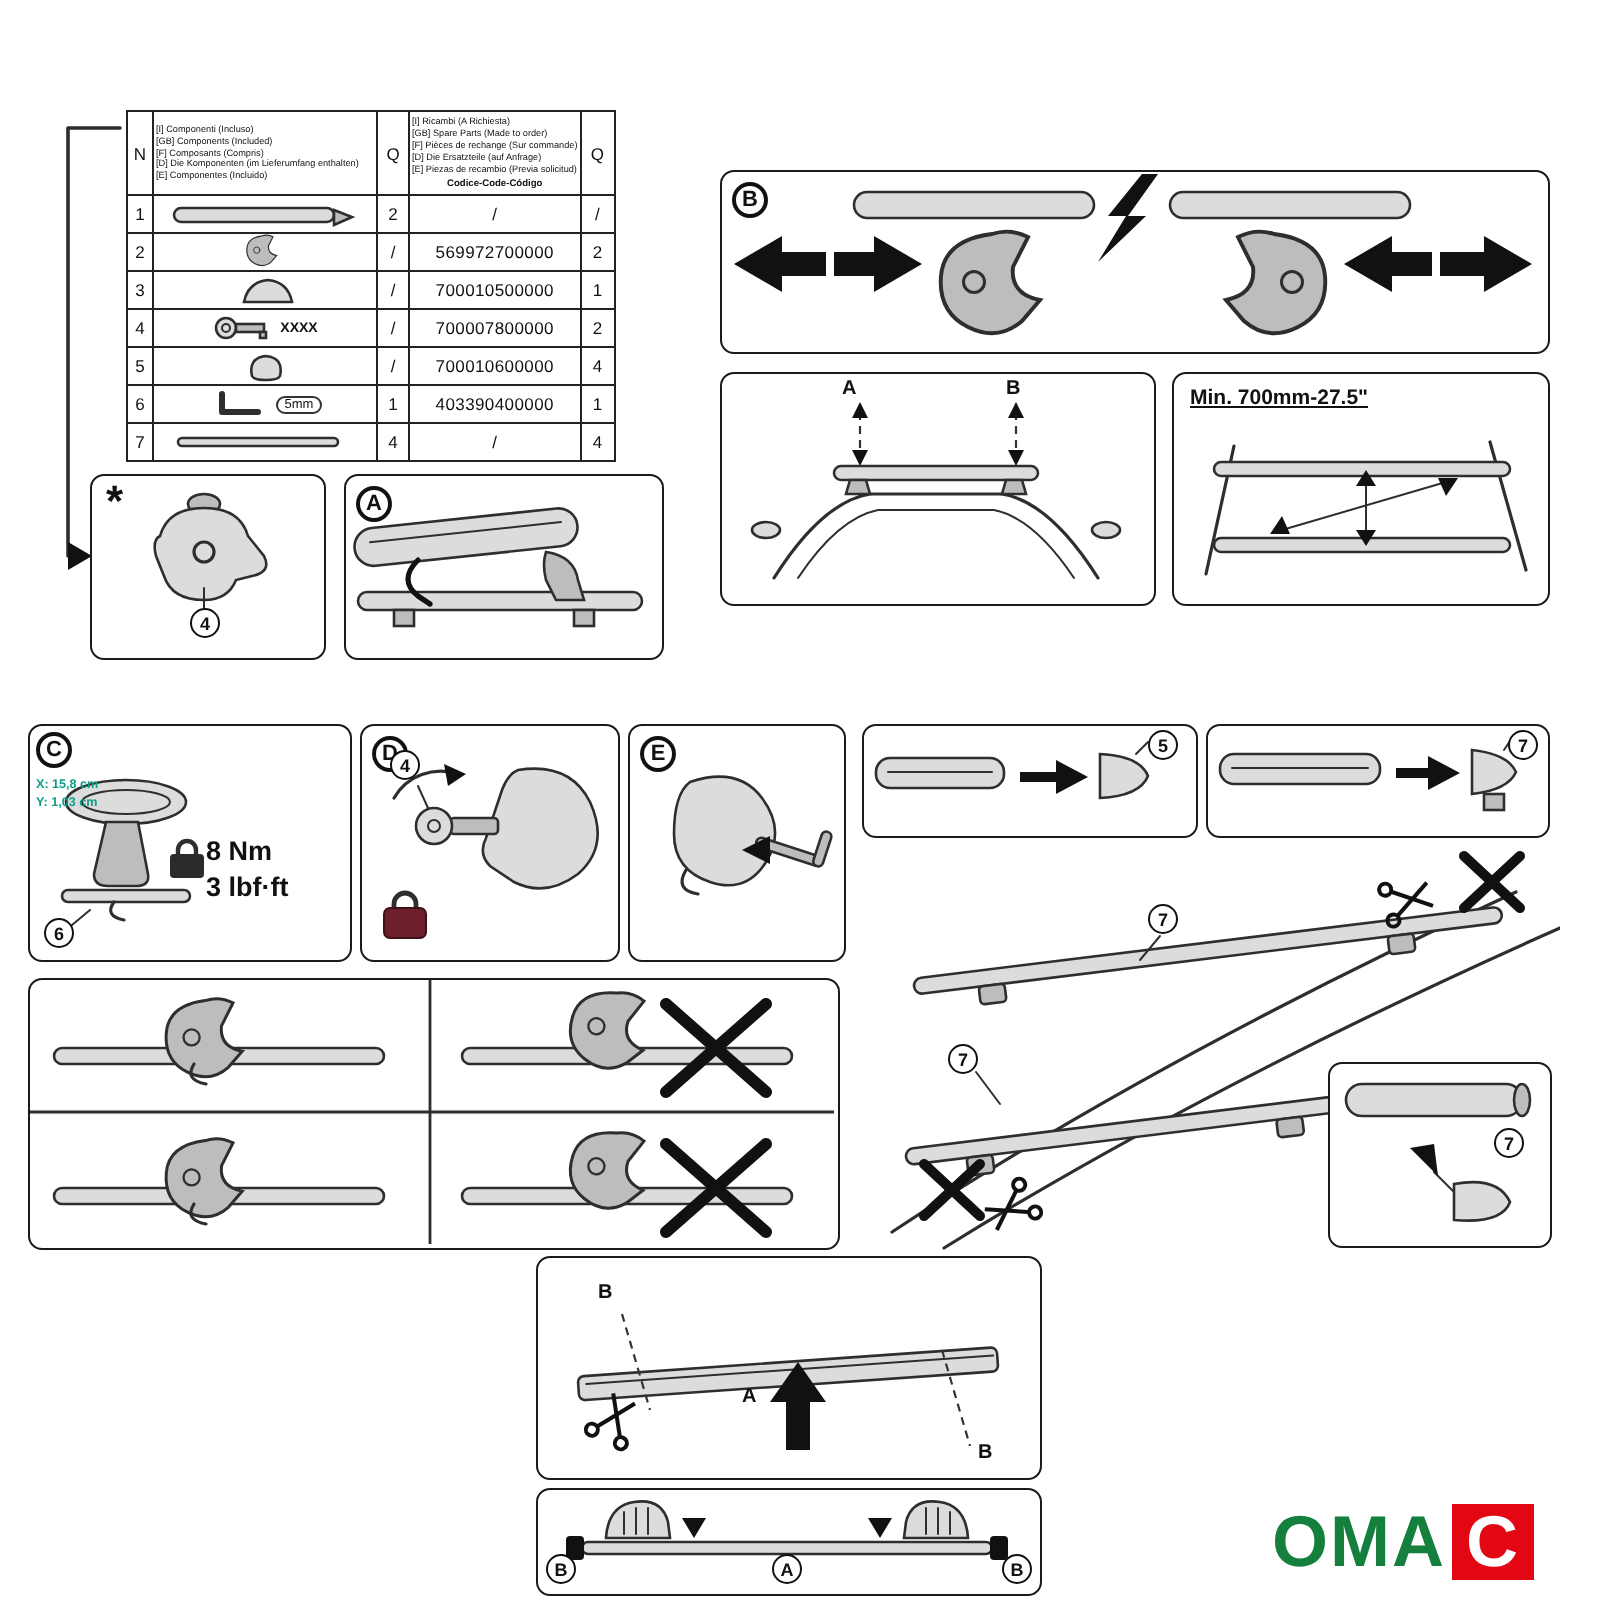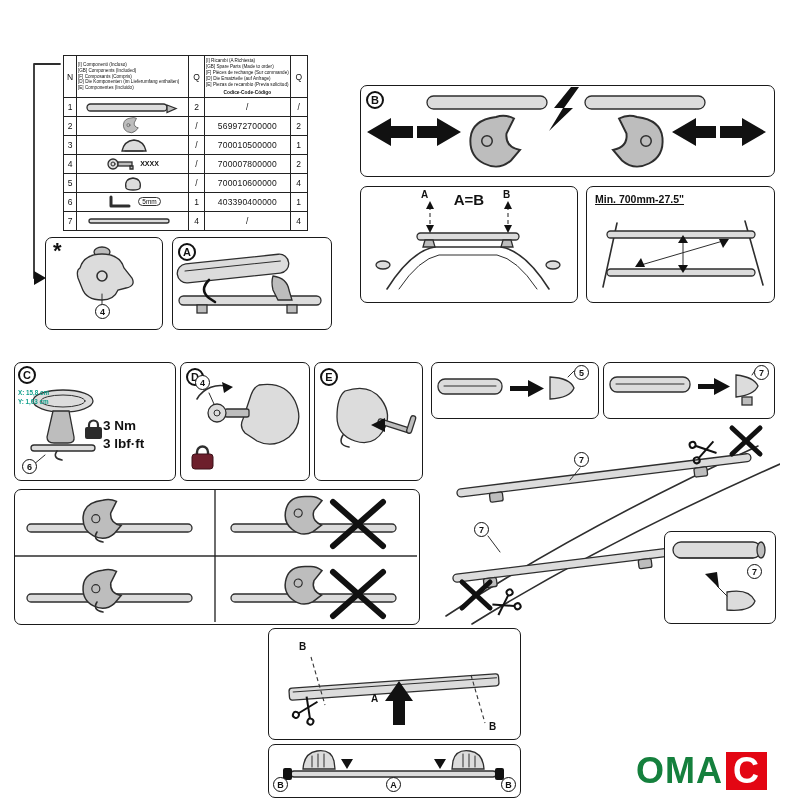--- a/index.html
+++ b/index.html
@@ -232,21 +232,20 @@
           <use href="#claw"></use>
         </g>
       <polygon class="blk" points="6,46 30,32 30,40 52,40 52,52 30,52 30,60"></polygon>
       <polygon class="blk" points="100,46 76,32 76,40 56,40 56,52 76,52 76,60"></polygon>
       <polygon class="blk" points="405,46 381,32 381,40 359,40 359,52 381,52 381,60"></polygon>
       <polygon class="blk" points="311,46 335,32 335,40 355,40 355,52 335,52 335,60"></polygon>
     </svg>
   </div>
 
   <div class="panel" style="left:360px;top:186px;width:218px;height:117px">
-    <div class="aeqb">A=B</div>
     <div class="lbl" style="left:60px;top:2px">A</div>
     <div class="lbl" style="left:142px;top:2px">B</div>
     <svg width="214" height="113">
       <path class="s" d="M26 102 Q50 64 74 60 L140 60 Q164 64 188 102"></path>
       <path class="s thin" d="M38 102 Q58 72 78 68 L136 68 Q156 72 176 102"></path>
       <ellipse cx="22" cy="78" rx="7" ry="4" class="f"></ellipse>
       <ellipse cx="192" cy="78" rx="7" ry="4" class="f"></ellipse>
       <rect x="56" y="46" width="102" height="7" rx="3.5" class="f"></rect>
       <path class="fd" d="M64 53 l-2 7 h12 l-2 -7 z"></path>
       <path class="fd" d="M142 53 l-2 7 h12 l-2 -7 z"></path>
@@ -287,21 +286,21 @@
       <path class="fd" d="M38 48 L32 74 q0 6 7 6 h14 q7 0 6 -6 l-5 -26 z"></path>
       <rect x="16" y="82" width="64" height="6" rx="3" class="f"></rect>
       <path class="s" d="M42 88 q-5 7 5 9"></path>
       <line x1="30" y1="92" x2="18" y2="102" class="s thin"></line>
       <g transform="translate(70,56)">
         <path class="s" style="stroke-width:2.2" d="M4 8 V6 a4.5 4.5 0 0 1 9 0 v2"></path>
         <rect x="0" y="8" width="17" height="12" rx="2" fill="#2b2b2b" stroke="none"></rect>
       </g>
     </svg>
     <div class="torque">
-      <div>3 Nm</div>
+      <div>8 Nm</div>
       <div>3 lbf·ft</div>
     </div>
     <div class="callout" style="left:7px;top:96px">6</div>
   </div>
 
   <div class="panel" style="left:180px;top:362px;width:130px;height:119px">
     <div class="badge">D</div>
     <svg width="126" height="115">
       <path class="f" d="M78 22 q26 -4 36 16 q10 22 -6 36 q-16 12 -32 4 l-12 -8 q-6 -6 -2 -14 l8 -24 q3 -8 8 -10 z"></path>
       <rect x="44" y="46" width="24" height="8" rx="2" class="fd"></rect>

